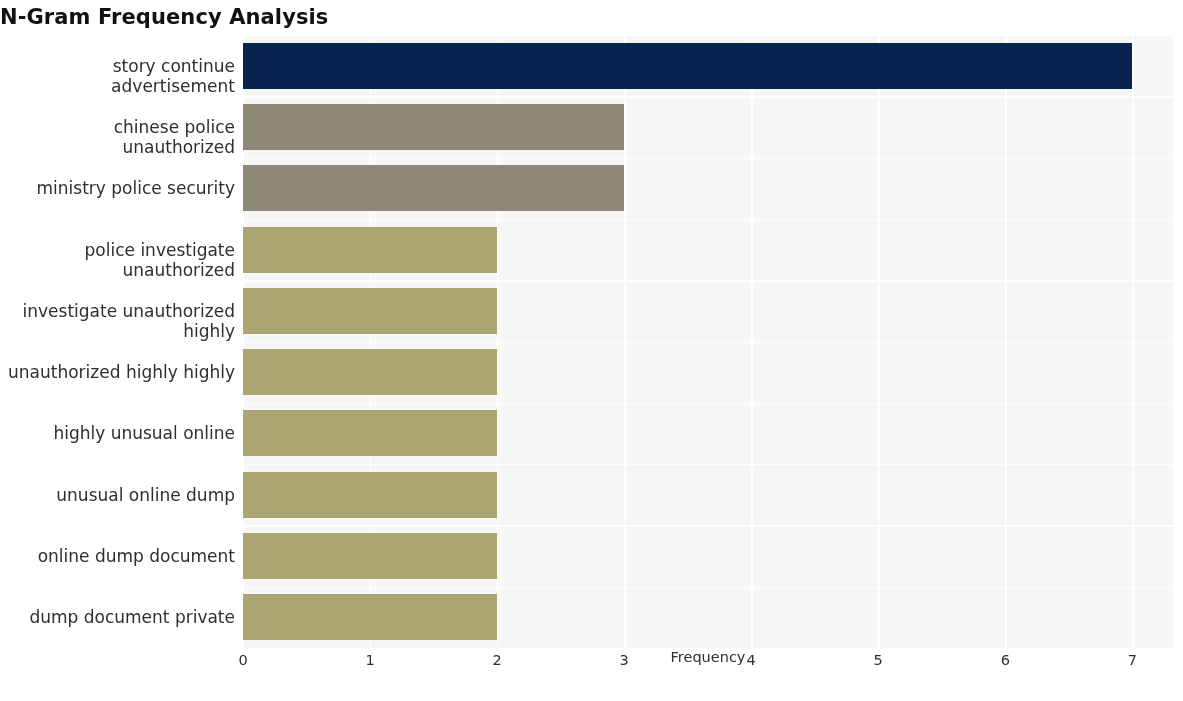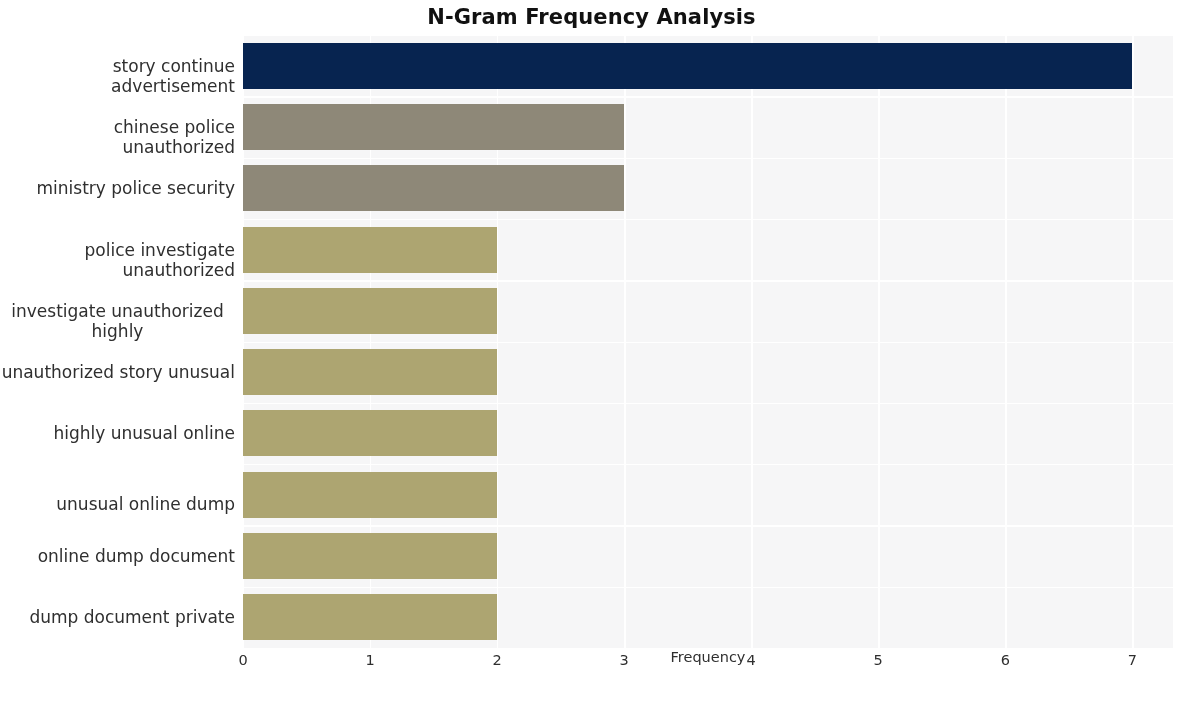--- a/index.html
+++ b/index.html
@@ -22,21 +22,20 @@
     height: 701px;
     background: #ffffff;
   }
 
   
   #chart-title {
     position: absolute;
     left: 0;
     top: 5px;
     width: 1183px;
-    text-align: center;
     font-size: 21px;
     font-weight: bold;
     color: #111111;
     letter-spacing: 0.1px;
     font-family: "DejaVu Sans", "Liberation Sans", sans-serif;
   }
 
   
   #plot-area {
     position: absolute;
@@ -144,24 +143,24 @@
         <div class="bar" title="online dump document: 2" style="width: 254.098px; top: 498.05px; background: rgb(173, 165, 113);"></div>
         <div class="bar" title="dump document private: 2" style="width: 254.098px; top: 559.35px; background: rgb(173, 165, 113);"></div>
       </div>
   </div>
 
   <div id="ytick-labels">
       <div class="ytick-wrap" style="top: 55.65px;">story continue advertisement</div>
       <div class="ytick-wrap" style="top: 116.95px;">chinese police unauthorized</div>
       <div class="ytick-wrap" style="top: 178.25px;">ministry police security</div>
       <div class="ytick-wrap" style="top: 239.55px;">police investigate unauthorized</div>
-      <div class="ytick-wrap" style="top: 300.85px; text-align: center;">investigate unauthorized highly</div>
-      <div class="ytick-wrap" style="top: 362.15px;">unauthorized story unusual</div>
+      <div class="ytick-wrap" style="top: 300.85px;">investigate unauthorized highly</div>
+      <div class="ytick-wrap" style="top: 362.15px;">unauthorized highly highly</div>
       <div class="ytick-wrap" style="top: 423.45px;">highly unusual online</div>
-      <div class="ytick-wrap" style="top: 484.75px; margin-top: 9px;">unusual online dump</div>
+      <div class="ytick-wrap" style="top: 484.75px;">unusual online dump</div>
       <div class="ytick-wrap" style="top: 546.05px;">online dump document</div>
       <div class="ytick-wrap" style="top: 607.35px;">dump document private</div>
     </div>
   <div id="xtick-labels">
       <div class="xtick-label" style="left: 243px;">0</div>
       <div class="xtick-label" style="left: 370.049px;">1</div>
       <div class="xtick-label" style="left: 497.098px;">2</div>
       <div class="xtick-label" style="left: 624.148px;">3</div>
       <div class="xtick-label" style="left: 751.197px;">4</div>
       <div class="xtick-label" style="left: 878.246px;">5</div>

